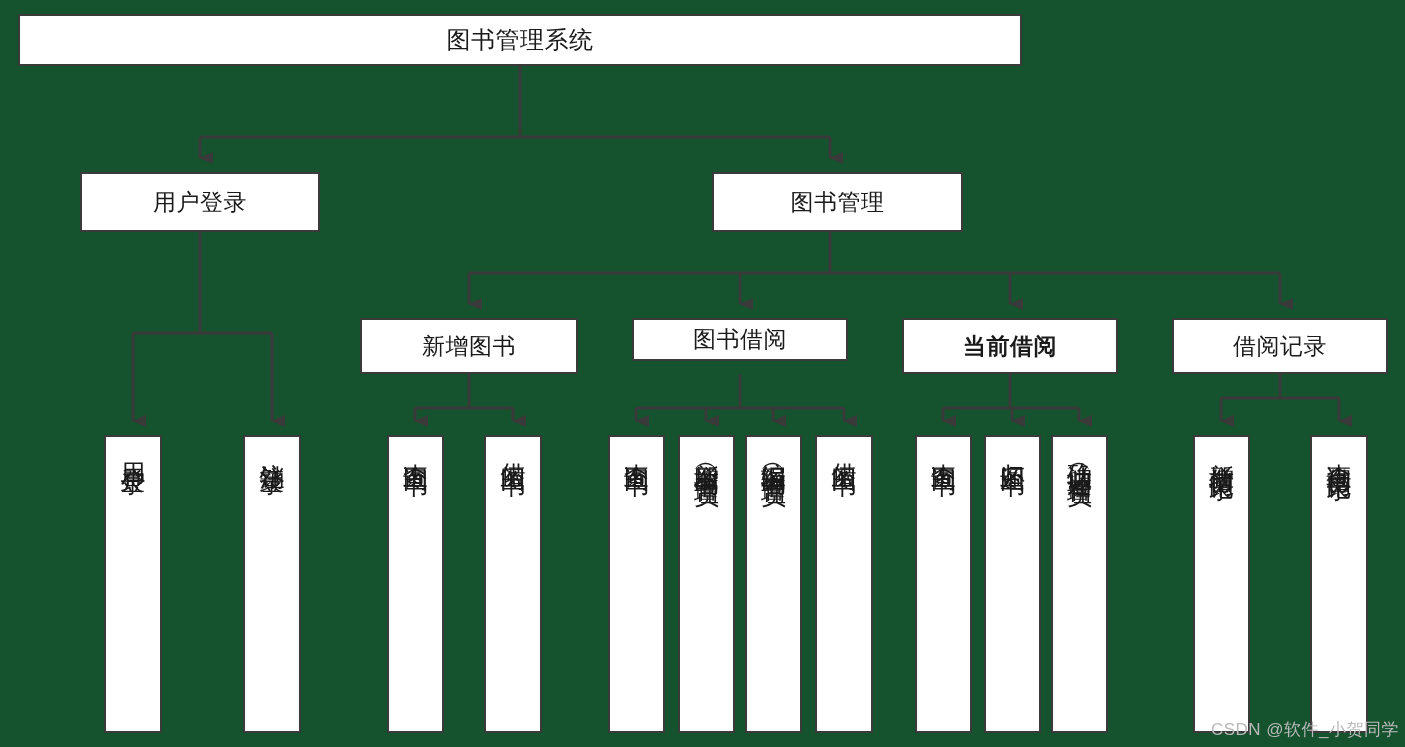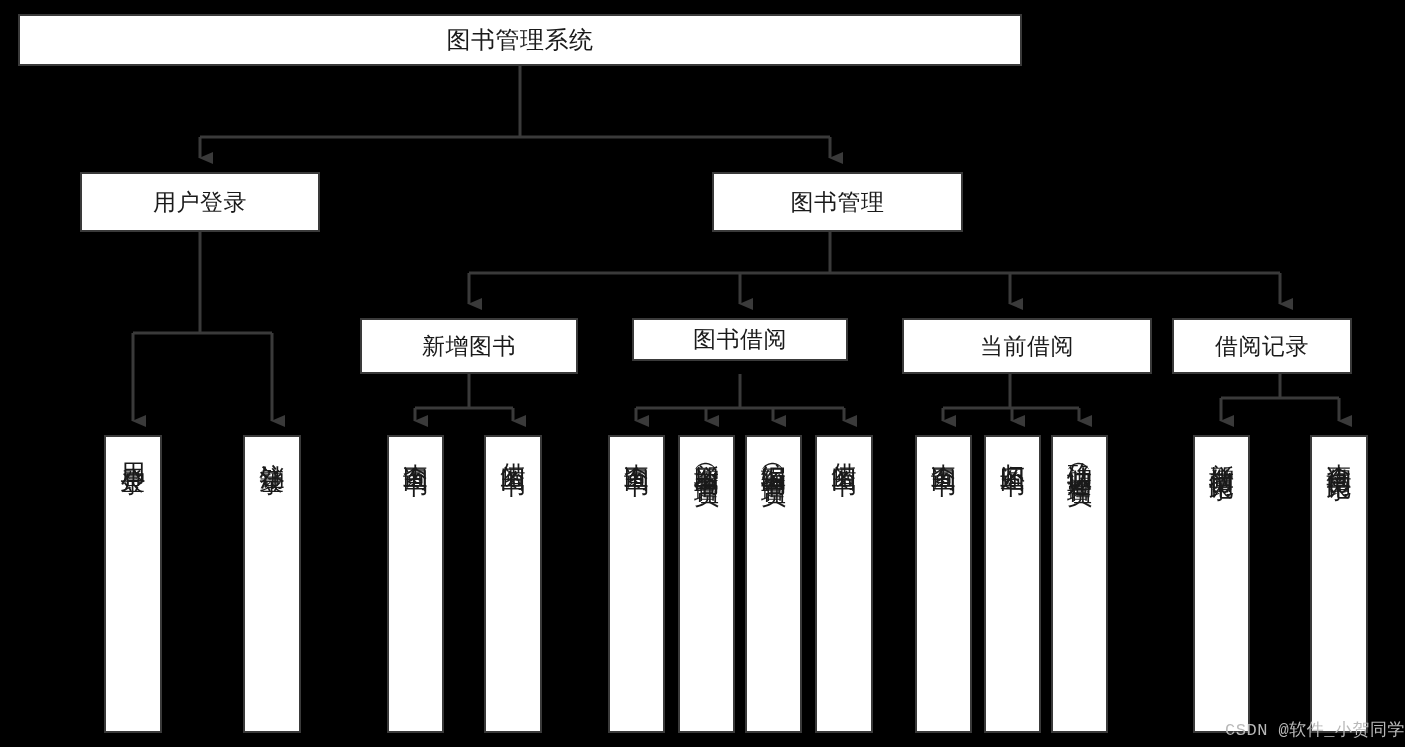--- a/index.html
+++ b/index.html
@@ -8,21 +8,21 @@
     padding: 0;
     background: #ffffff;
   }
   body {
     font-family: "Liberation Sans", "DejaVu Sans", sans-serif;
   }
   #canvas {
     position: relative;
     width: 1405px;
     height: 747px;
-    background: #000000;
+    background: #14532d;
     overflow: hidden;
   }
   #diagram-svg {
     position: absolute;
     left: 0;
     top: 0;
     width: 1405px;
     height: 747px;
   }
   .node {
@@ -55,28 +55,27 @@
   }
   .node.vertical .label {
     writing-mode: vertical-rl;
     text-orientation: upright;
     font-size: 25px;
     letter-spacing: 3px;
     line-height: 1;
   }
   .watermark {
     position: absolute;
-    right: 0;
+    right: 6px;
     bottom: 6px;
     font-size: 17px;
     color: #b9b9b9;
     letter-spacing: 0.5px;
     z-index: 5;
     white-space: pre;
-    font-family: Liberation Mono, monospace;
   }
 </style>
 </head>
 <body>
 
 <div id="canvas">
 
   <svg id="diagram-svg" viewBox="0 0 1405 747" xmlns="http://www.w3.org/2000/svg">
     <defs>
       <marker id="arrow" viewBox="0 0 12 14" refX="6" refY="13" markerWidth="12" markerHeight="14" orient="auto-start-reverse" markerUnits="userSpaceOnUse">
@@ -140,24 +139,24 @@
   <div class="node horizontal" style="left:712px; top:172px; width:251px; height:60px;">
     <span class="label">图书管理</span>
   </div>
 
   <div class="node horizontal" style="left:360px; top:318px; width:218px; height:56px;">
     <span class="label">新增图书</span>
   </div>
   <div class="node horizontal" style="left:632px; top:318px; width:216px; height:43px;">
     <span class="label">图书借阅</span>
   </div>
-  <div class="node horizontal" style="left:902px; top:318px; width:250px; height:56px;">
+  <div class="node horizontal" style="left:902px; top:318px; width:216px; height:56px;font-weight:bold;">
     <span class="label">当前借阅</span>
   </div>
-  <div class="node horizontal" style="left:1172px; top:318px; width:180px; height:56px;">
+  <div class="node horizontal" style="left:1172px; top:318px; width:216px; height:56px;">
     <span class="label">借阅记录</span>
   </div>
 
   <div class="node vertical" style="left:104px; top:435px; width:58px; height:298px;">
     <span class="label">用户登录</span>
   </div>
   <div class="node vertical" style="left:243px; top:435px; width:58px; height:298px;">
     <span class="label">注销登录</span>
   </div>
   <div class="node vertical" style="left:387px; top:435px; width:57px; height:298px;">

